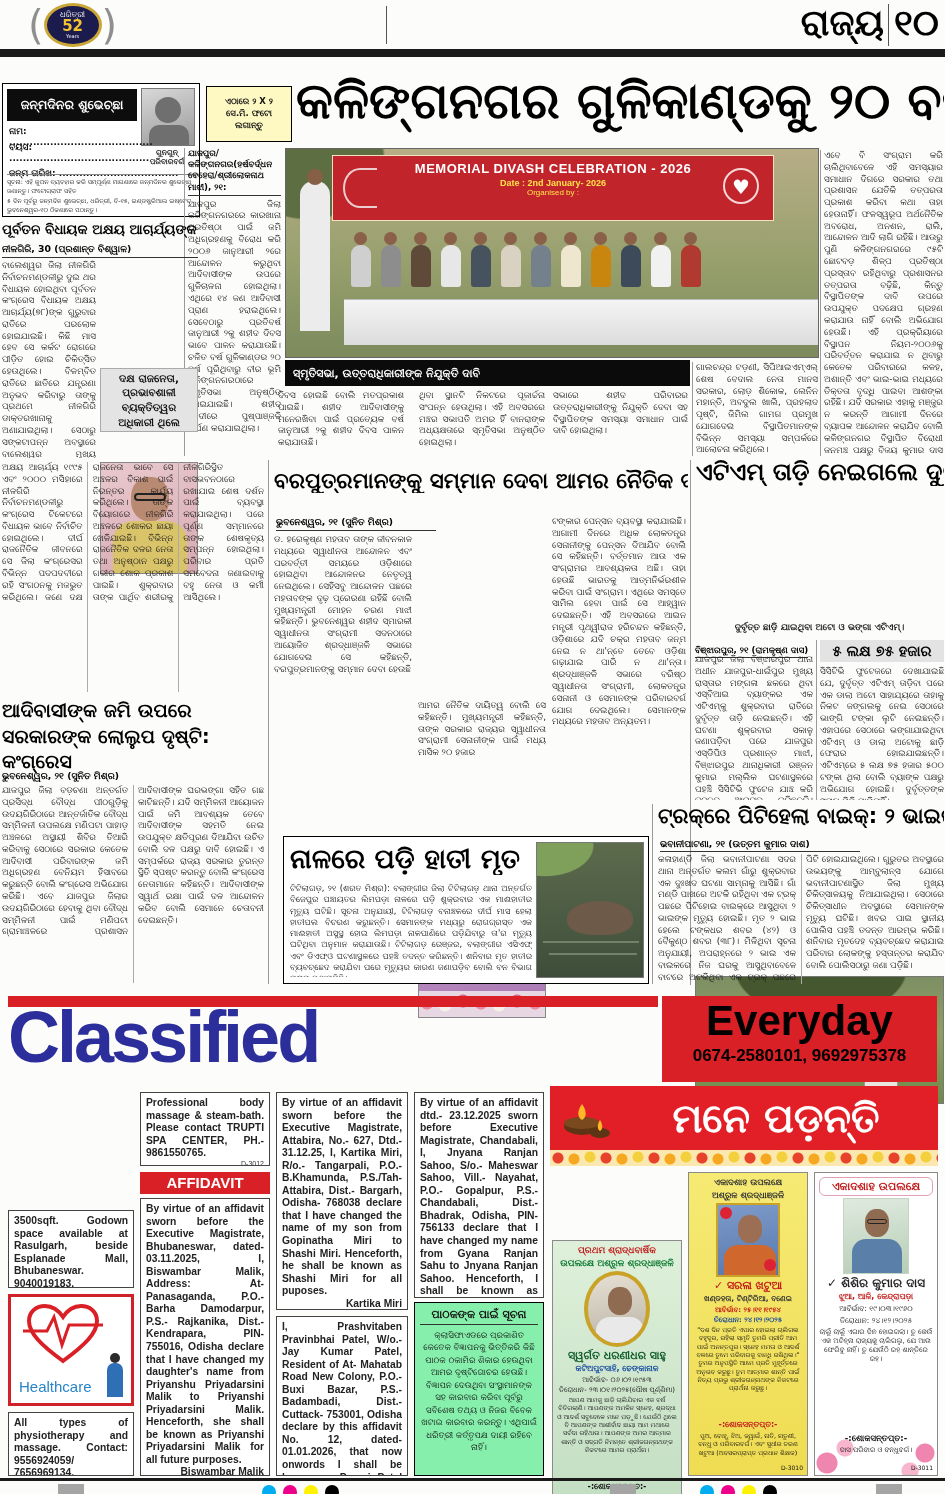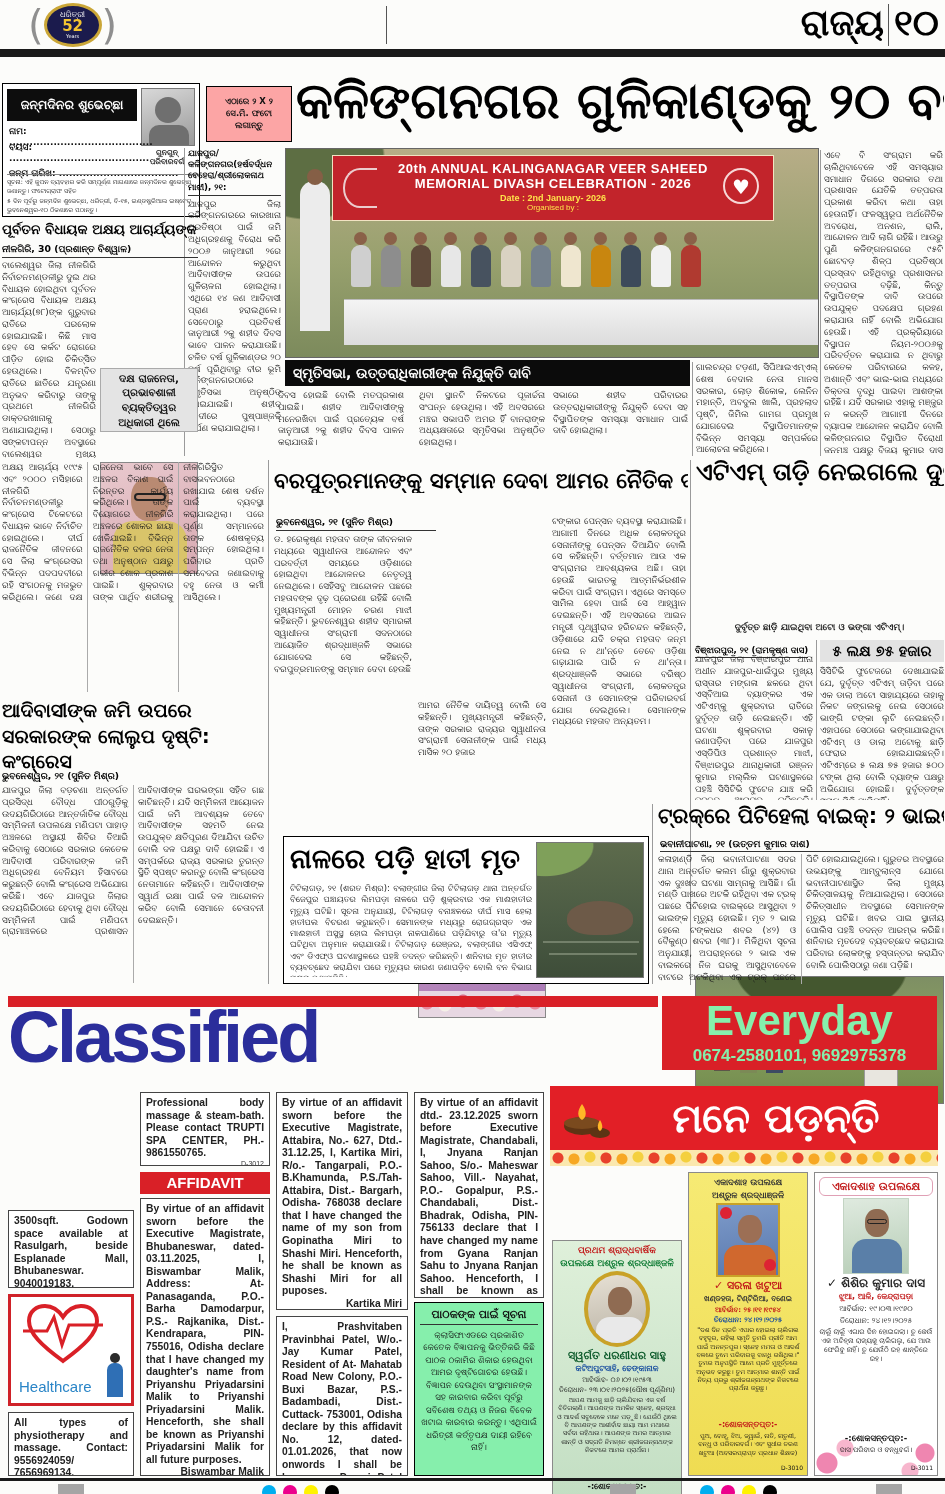--- a/index.html
+++ b/index.html
@@ -61,37 +61,36 @@
       <div>ଗୁନଗୁନ୍</div>
       <div>ପରିବାରବର୍ଗ</div>
     </div>
     <div class="abs" style="left:6px;top:42px;width:128px;font-size:9px;font-weight:bold;">ନାମ: ..........................................</div>
     <div class="abs" style="left:6px;top:58px;width:128px;font-size:9px;font-weight:bold;">ବୟସ: .........................................</div>
     <div class="abs" style="left:6px;top:74px;width:186px;font-size:9px;font-weight:bold;margin-top:10px;">ଜନ୍ମ ତାରିଖ: ...................................</div>
     <div class="abs" style="left:4px;top:90px;width:190px;height:1px;background:#888;"></div>
     <div class="abs" style="left:4px;top:94px;width:190px;font-size:6.3px;line-height:1.35;color:#222;overflow:hidden;height:18px;">ସୂଚନା: ଏହି କୁପନ ବ୍ୟବହାର କରି ସମ୍ପୂର୍ଣ୍ଣ ମାଗଣାରେ ଜନ୍ମଦିନର ଶୁଭେଚ୍ଛା ଜଣାନ୍ତୁ। ଫଟୋଗ୍ରାଫ ସହିତ</div>
     <div class="abs" style="left:4px;top:113px;width:190px;font-size:6.3px;line-height:1.35;color:#222;overflow:hidden;height:18px;">୫ ଦିନ ପୂର୍ବରୁ ଜନ୍ମଦିନ ଶୁଭେଚ୍ଛା, ଧରିତ୍ରୀ, ବି-୧୫, ଇଣ୍ଡଷ୍ଟ୍ରିଆଲ ଇଷ୍ଟେଟ, ଭୁବନେଶ୍ୱର-୧୦ ଠିକଣାରେ ପଠାନ୍ତୁ।</div>
   </div>
-  <div class="abs" style="left:206px;top:86px;width:86px;height:56px;border:1.5px solid #000;background:#fca5a5;display:flex;align-items:center;justify-content:center;padding:10px;">
+  <div class="abs" style="left:206px;top:86px;width:86px;height:56px;border:1.5px solid #000;background:#fef9c3;display:flex;align-items:center;justify-content:center;padding:10px;">
     <span style="font-size:8.5px;font-weight:bold;text-align:center;line-height:1.4;">ଏଠାରେ ୨ X ୨ ସେ.ମି. ଫଟୋ ଲଗାନ୍ତୁ</span>
   </div>
 
   <div class="abs hl nowrap" style="left:296px;top:58px;width:648px;height:86px;font-size:50px;text-align:center;line-height:86px;">କଳିଙ୍ଗନଗର ଗୁଳିକାଣ୍ଡକୁ ୨୦ ବର୍ଷ ପୂରିଲା</div>
 
   <div class="abs" style="left:188px;top:148px;width:93px;height:308px;">
     <div class="dateline" style="font-size:8.6px;line-height:1.3;border-bottom:1px solid #333;padding-bottom:2px;margin-bottom:3px;">ଯାଜପୁର/କଳିଙ୍ଗନଗର(ହର୍ଷବର୍ଦ୍ଧନ ବେହେରା/ଶ୍ରୀଲୋକନାଥ ମାଝୀ), ୨୧:</div>
     <div class="odia" style="height:262px;">ଯାଜପୁର ଜିଲା କଳିଙ୍ଗନଗରରେ କାରଖାନା ପ୍ରତିଷ୍ଠା ପାଇଁ ଜମି ଅଧିଗ୍ରହଣକୁ ବିରୋଧ କରି ୨୦୦୬ ଜାନୁଆରୀ ୨ରେ ଆନ୍ଦୋଳନ କରୁଥିବା ଆଦିବାସୀଙ୍କ ଉପରେ ଗୁଳିଚାଳନା ହୋଇଥିଲା। ଏଥିରେ ୧୪ ଜଣ ଆଦିବାସୀ ପ୍ରାଣ ହରାଇଥିଲେ। ସେବେଠାରୁ ପ୍ରତିବର୍ଷ ଜାନୁଆରୀ ୨କୁ ଶହୀଦ ଦିବସ ଭାବେ ପାଳନ କରାଯାଉଛି। ଚଳିତ ବର୍ଷ ଗୁଳିକାଣ୍ଡର ୨୦ ବର୍ଷ ପୂରିଥିବାରୁ ବୀର ଭୂମି କଳିଙ୍ଗନଗରଠାରେ ସ୍ମୃତିସଭା ଅନୁଷ୍ଠିତ ହୋଇଯାଇଛି। ଶହୀଦ ବେଦୀରେ ପୁଷ୍ପାଞ୍ଜଳି ଅର୍ପଣ କରାଯାଇଥିଲା।</div>
   </div>
 
   <div class="abs photo" style="left:285px;top:148px;width:534px;height:210px;background:linear-gradient(180deg,#b7ad87 0%,#97a06d 55%,#7c8a5c 100%);border:1px solid #666;">
     <div style="position:absolute;left:0;top:0;width:110px;height:80px;background:radial-gradient(ellipse at 20% 10%,#5d6e43 60%,transparent 62%);"></div>
     <div style="position:absolute;left:46px;top:6px;width:442px;height:66px;background:#c2242b;border:1px solid #f2e3c2;color:#fff;text-align:center;padding-top:5px;">
       <div style="position:absolute;left:10px;top:12px;width:34px;height:40px;border:2px solid #f7f7f7;border-radius:50% 0 0 50%;border-right:none;opacity:.8;"></div>
       <div style="position:absolute;right:14px;top:12px;width:36px;height:36px;border-radius:50%;border:2px solid #f7d7d7;color:#fff;font-size:20px;line-height:34px;">♥</div>
-      <div style="font-weight:bold;font-size:13px;letter-spacing:.5px;font-family:'Liberation Sans',sans-serif;">20th ANNUAL KALINGANAGAR VEER SAHEED</div>
       <div style="font-weight:bold;font-size:13px;letter-spacing:.5px;font-family:'Liberation Sans',sans-serif;">MEMORIAL DIVASH CELEBRATION - 2026</div>
       <div style="font-weight:bold;font-size:9px;color:#ffe24a;margin-top:2px;font-family:'Liberation Sans',sans-serif;">Date : 2nd January- 2026</div>
       <div style="font-size:8px;color:#ffe24a;font-family:'Liberation Sans',sans-serif;">Organised by :</div>
     </div>
     <div style="position:absolute;left:14px;top:32px;width:30px;height:150px;border-radius:14px 14px 0 0;background:#ececec;"></div>
     <div style="position:absolute;left:21px;top:20px;width:16px;height:16px;border-radius:50%;background:#855f46;"></div>
     <div style="position:absolute;left:60px;top:96px;width:470px;display:flex;">
       <div class="person" style="background:#cfcfcf;"></div>
       <div class="person" style="background:#8d8d8d;"></div>
       <div class="person" style="background:#5f4a3a;"></div>
@@ -101,21 +100,21 @@
       <div class="person" style="background:#74808c;"></div>
       <div class="person" style="background:#efe6cf;"></div>
       <div class="person" style="background:#c8860f;"></div>
       <div class="person" style="background:#3d4a5a;"></div>
       <div class="person" style="background:#f1f1f1;"></div>
       <div class="person" style="background:#b03a30;"></div>
     </div>
     <div style="position:absolute;left:58px;top:150px;width:476px;height:46px;background:linear-gradient(180deg,#f4f4f4,#dcdcdc);border-top:1px solid #bbb;"></div>
   </div>
   <div class="abs" style="left:285px;top:360px;width:405px;height:26px;background:#0b0b0b;color:#fff;display:flex;align-items:center;padding-left:8px;">
-    <span style="font-weight:bold;font-size:14px;">ସ୍ମୃତିସଭା, ଉତ୍ତରାଧିକାରୀଙ୍କ ନିଯୁକ୍ତି ଦାବି</span>
+    <span style="font-weight:bold;font-size:11px;">ସ୍ମୃତିସଭା, ଉତ୍ତରାଧିକାରୀଙ୍କ ନିଯୁକ୍ତି ଦାବି</span>
   </div>
   <div class="abs odia" style="left:278px;top:390px;width:126px;height:66px;">ଦିବସ ହୋଇଛି ବୋଲି ମତପ୍ରକାଶ ପାଇଛି। ଶହୀଦ ଆଦିବାସୀଙ୍କୁ ମନେରଖିବା ପାଇଁ ପ୍ରତ୍ୟେକ ବର୍ଷ ଜାନୁଆରୀ ୨କୁ ଶହୀଦ ଦିବସ ପାଳନ କରାଯାଉଛି।</div>
   <div class="abs odia" style="left:419px;top:390px;width:126px;height:66px;">ଥିବା ସ୍ଥାନଟି ନିକଟରେ ପୂଜାର୍ଚ୍ଚନା ସଂପନ୍ନ ହେଉଥିଲା। ଏହି ଅବସରରେ ମଞ୍ଚର ସଭାପତି ଅମର ହିଁ ବାନରାଙ୍କ ଅଧ୍ୟକ୍ଷତାରେ ସ୍ମୃତିସଭା ଅନୁଷ୍ଠିତ ହୋଇଥିଲା।</div>
   <div class="abs odia" style="left:553px;top:390px;width:135px;height:66px;">ସଭାରେ ଶହୀଦ ପରିବାରର ଉତ୍ତରାଧିକାରୀଙ୍କୁ ନିଯୁକ୍ତି ଦେବା ସହ ବିସ୍ଥାପିତଙ୍କ ସମସ୍ୟା ସମାଧାନ ପାଇଁ ଦାବି ହୋଇଥିଲା।</div>
   <div class="abs odia" style="left:696px;top:362px;width:122px;height:94px;">ଗାଲଚନ୍ଦ୍ର ଟଡ଼ଣୀ, ସିପିଆଇଏମ୍ଏଲ୍ ଶେଷ ବେଦାଲ ନେତା ମାନସ ସରକାର, ଲୋଡ଼ ଶିକୋକ, ଲେନିନ ମହାନ୍ତି, ଅବଦୁଲ ଖାଲି, ପ୍ରହଲାଦ ପୃଷ୍ଟି, ଜିମିଲ ଗାମଗ ପ୍ରମୁଖ ଯୋଗଦେଇ ବିସ୍ଥାପିତମାନଙ୍କ ବିଭିନ୍ନ ସମସ୍ୟା ସମ୍ପର୍କରେ ଆଲୋଚନା କରିଥିଲେ।</div>
   <div class="abs odia" style="left:824px;top:150px;width:119px;height:306px;">ଏବେ ବି ସଂଗ୍ରାମ କରି ଚାଲିଥିବାବେଳେ ଏହି ସମସ୍ୟାର ସମାଧାନ ଦିଗରେ ସରକାର ତଥା ପ୍ରଶାସନ ଯେତିକି ତତ୍ପରତା ପ୍ରକାଶ କରିବା କଥା ତାହା ହେଉନାହିଁ। ଫଳସ୍ୱରୂପ ଅର୍ଥନୈତିକ ଅବରୋଧ, ଅନଶନ, ରାଲି, ଆନ୍ଦୋଳନ ଆଦି ଲାଗି ରହିଛି। ଆଉରୁ ପୁଣି କଳିଙ୍ଗନଗରରେ ୯୫ଟି ଛୋଟବଡ଼ ଶିଳ୍ପ ପ୍ରତିଷ୍ଠା ପ୍ରସ୍ତାବ ରହିଥିବାରୁ ପ୍ରଶାସନର ତତ୍ପରତା ବଢ଼ିଛି, କିନ୍ତୁ ବିସ୍ଥାପିତଙ୍କ ଦାବି ଉପରେ ଉପଯୁକ୍ତ ପଦକ୍ଷେପ ଗ୍ରହଣ କରାଯାଉ ନାହିଁ ବୋଲି ଅଭିଯୋଗ ହେଉଛି। ଏହି ପ୍ରକ୍ରିୟାରେ ବିସ୍ଥାପନ ନିୟମ-୨୦୦୬କୁ ପରିବର୍ତ୍ତନ କରାଯାଇ ନ ଥିବାରୁ କେତେକ ପରିବାରରେ କଳହ, ଅଶାନ୍ତି ଏବଂ ଭାଇ-ଭାଇ ମଧ୍ୟରେ ତିକ୍ତତା ବୃଦ୍ଧି ପାଇବା ଆଶଙ୍କା ରହିଛି। ଯଦି ସରକାର ଏହାକୁ ମଞ୍ଜୁର ନ କରନ୍ତି ଆଗାମୀ ଦିନରେ ବ୍ୟାପକ ଆନ୍ଦୋଳନ କରାଯିବ ବୋଲି କଳିଙ୍ଗନଗର ବିସ୍ଥାପିତ ବିରୋଧୀ ଜନମଞ୍ଚ ପକ୍ଷରୁ ବିଜୟ କୁମାର ଦାସ ଚେତାବନୀ ଦେଇଛନ୍ତି।</div>
   <div class="abs rule-v" style="left:820px;top:150px;height:306px;"></div>
   <div class="abs rule-v" style="left:692px;top:362px;height:94px;"></div>
   <div class="abs rule-v" style="left:184px;top:148px;height:308px;"></div>
 
@@ -186,21 +185,21 @@
     </div>
   </div>
 
   <div class="abs hl nowrap" style="left:658px;top:804px;width:286px;font-size:21px;">ଟ୍ରକ୍‌ରେ ପିଟିହେଲା ବାଇକ୍: ୨ ଭାଇଙ୍କ ମୃତ୍ୟୁ</div>
   <div class="abs dateline" style="left:660px;top:838px;width:200px;border-bottom:1px solid #333;padding-bottom:1px;">ଭବାନୀପାଟଣା, ୨୧ (ଉତ୍ତମ କୁମାର ଦାଶ)</div>
   <div class="abs odia cols2" style="left:658px;top:854px;width:286px;height:130px;">କଳାହାଣ୍ଡି ଜିଲା ଭବାନୀପାଟଣା ସଦର ଥାନା ଅନ୍ତର୍ଗତ କଲମ ଗାଁରୁ ଶୁକ୍ରବାର ଏକ ଦୁଃଖଦ ଘଟଣା ସାମ୍ନାକୁ ଆସିଛି। ଗାଁ ମଣ୍ଡି ପାଖରେ ଅଟକି ରହିଥିବା ଏକ ଟ୍ରକ୍ ପଛରେ ପିଟିହୋଇ ବାଇକ୍‌ରେ ଆସୁଥିବା ୨ ଭାଇଙ୍କ ମୃତ୍ୟୁ ହୋଇଛି। ମୃତ ୨ ଭାଇ ହେଲେ ଟଙ୍କଧର ଶବର (୪୨) ଓ ବୈକୁଣ୍ଠ ଶବର (୩୮)। ମିଳିଥିବା ସୂଚନା ଅନୁଯାୟୀ, ଅପରାହ୍ନରେ ୨ ଭାଇ ଏକ ବାଇକରେ ନିଜ ଘରକୁ ଆସୁଥିବାବେଳେ ବାଟରେ ଅଟକିଥିବା ଏକ ଟ୍ରକ୍ ପଛରେ ପିଟି ହୋଇଯାଇଥିଲେ। ଗୁରୁତର ଅବସ୍ଥାରେ ଉଭୟଙ୍କୁ ଆମ୍ବୁଲାନ୍ସ ଯୋଗେ ଭବାନୀପାଟଣାସ୍ଥିତ ଜିଲା ମୁଖ୍ୟ ଚିକିତ୍ସାଳୟକୁ ନିଆଯାଇଥିଲା। ସେଠାରେ ଚିକିତ୍ସାଧୀନ ଅବସ୍ଥାରେ ସେମାନଙ୍କ ମୃତ୍ୟୁ ଘଟିଛି। ଖବର ପାଇ ସ୍ଥାନୀୟ ପୋଲିସ ପହଞ୍ଚି ତଦନ୍ତ ଆରମ୍ଭ କରିଛି। ଶନିବାର ମୃତଦେହ ବ୍ୟବଚ୍ଛେଦ କରାଯାଇ ପରିବାର ଲୋକଙ୍କୁ ହସ୍ତାନ୍ତର କରାଯିବ ବୋଲି ପୋଲିସଠାରୁ ଜଣା ପଡ଼ିଛି।</div>
   <div class="abs rule-v" style="left:652px;top:804px;height:180px;"></div>
 
   <div class="abs" style="left:8px;top:996px;width:650px;height:11px;background:#d92027;"></div>
   <div class="abs" style="left:8px;top:1000px;width:650px;font-family:'Liberation Sans',sans-serif;font-weight:bold;font-size:72px;color:#2b2e9b;letter-spacing:-3px;line-height:1.05;">Classified</div>
-  <div class="abs" style="left:662px;top:996px;width:275px;height:74px;background:#d92027;color:#86efac;text-align:center;">
+  <div class="abs" style="left:662px;top:996px;width:275px;height:86px;background:#d92027;color:#000000;text-align:center;">
     <div style="font-family:'Liberation Sans',sans-serif;font-weight:bold;font-size:42px;line-height:1.2;">Everyday</div>
     <div style="font-family:'Liberation Sans',sans-serif;font-weight:bold;font-size:17px;">0674-2580101, 9692975378</div>
   </div>
 
   <div class="abs adbox" style="left:8px;top:1210px;width:126px;height:78px;">
     <span>3500sqft. Godown space available at Rasulgarh, beside Esplanade Mall, Bhubaneswar. 9040019183.</span>
     
   </div>
   <div class="abs" style="left:8px;top:1294px;width:126px;height:112px;border:3px solid #cf2127;background:#fff;position:absolute;">
     <span style="position:absolute;left:10px;top:6px;">

